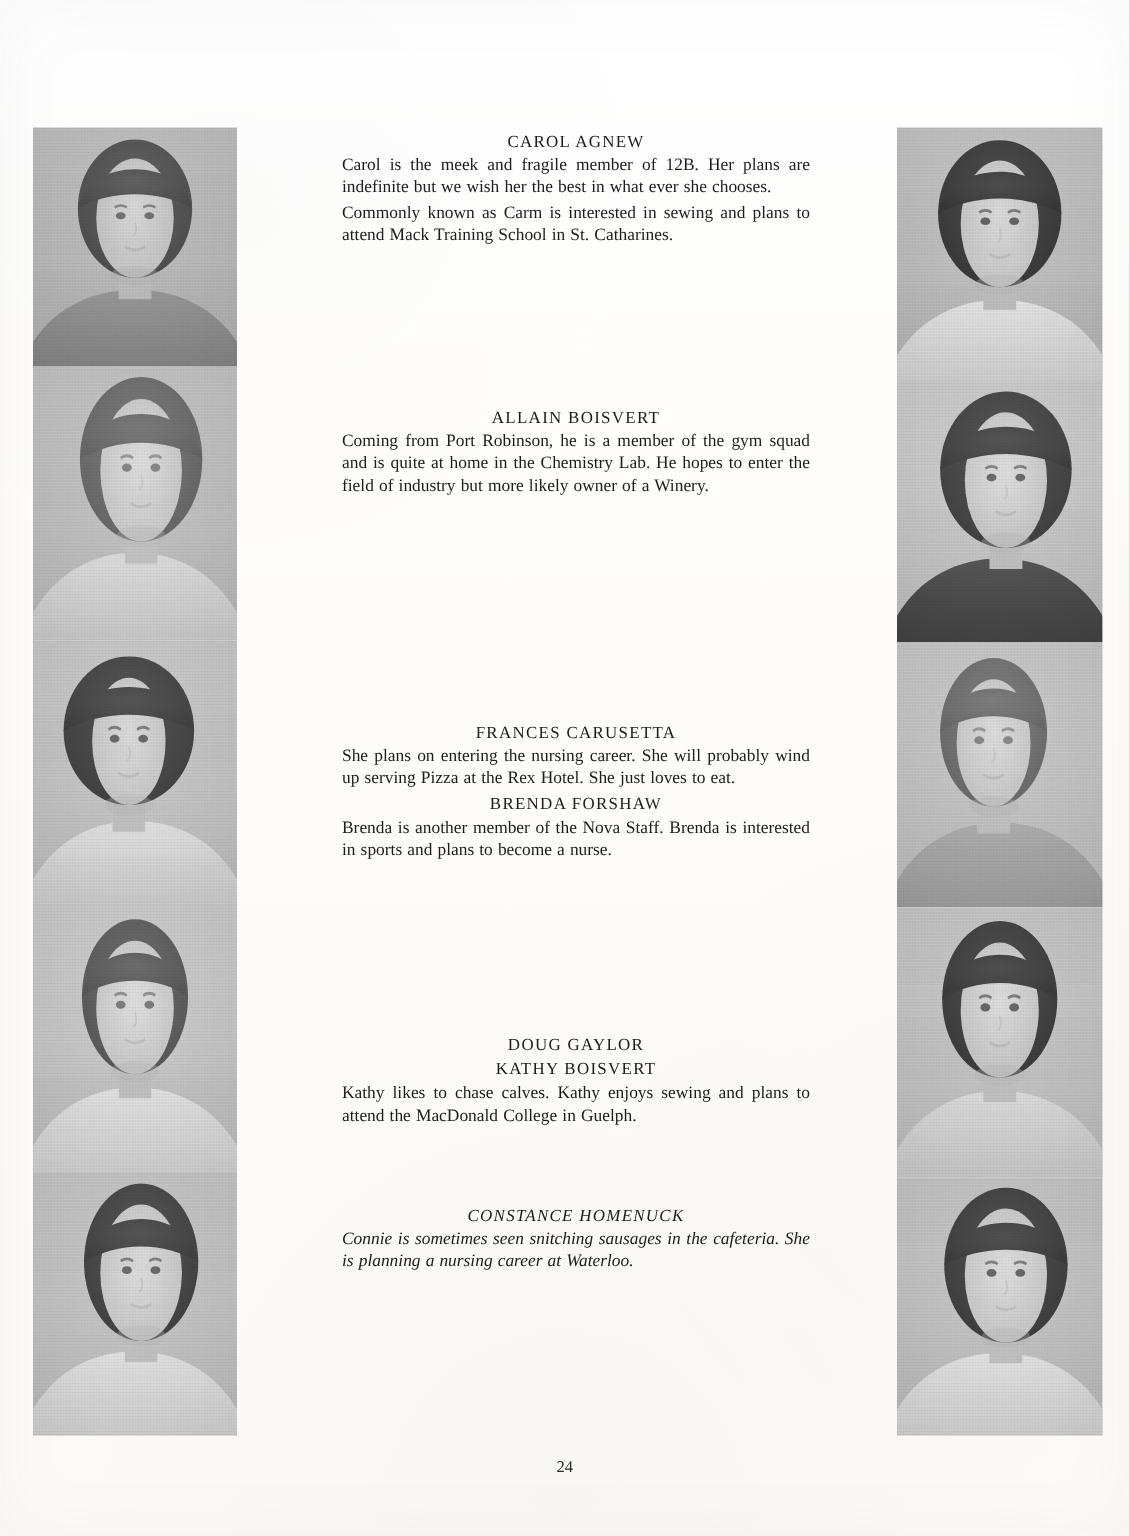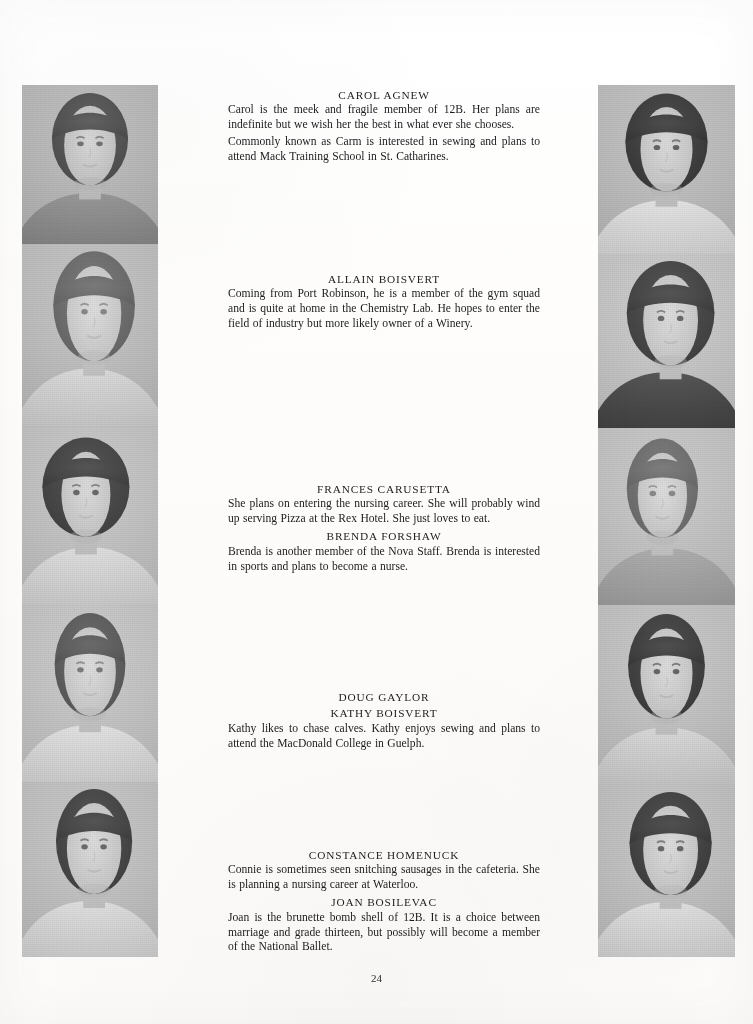--- a/index.html
+++ b/index.html
@@ -621,26 +621,22 @@
       </div>
       <div style="position: absolute; left: 0px; width: 312px; top: 577px; margin-top: 25px;">
         <div class="entry">
           <div class="entry-name">DOUG GAYLOR</div>
         </div>
         <div class="entry">
           <div class="entry-name">KATHY BOISVERT</div>
           <p class="entry-body">Kathy likes to chase calves. Kathy enjoys sewing and plans to attend the MacDonald College in Guelph.</p>
         </div>
       </div>
-      <div style="position: absolute; left: 0px; width: 312px; top: 760px;">
+      <div style="position: absolute; left: 0px; width: 312px; top: 716px; font-style: italic;">
         <div class="entry">
           <div class="entry-name">CONSTANCE HOMENUCK</div>
           <p class="entry-body">Connie is sometimes seen snitching sausages in the cafeteria. She is planning a nursing career at Waterloo.</p>
         </div>
-        <div class="entry">
-          <div class="entry-name">JOAN BOSILEVAC</div>
-          <p class="entry-body">Joan is the brunette bomb shell of 12B. It is a choice between marriage and grade thirteen, but possibly will become a member of the National Ballet.</p>
-        </div>
       </div>
     </div>
 
   <div class="page-number">24</div>
 </div>
 
 </body></html>

